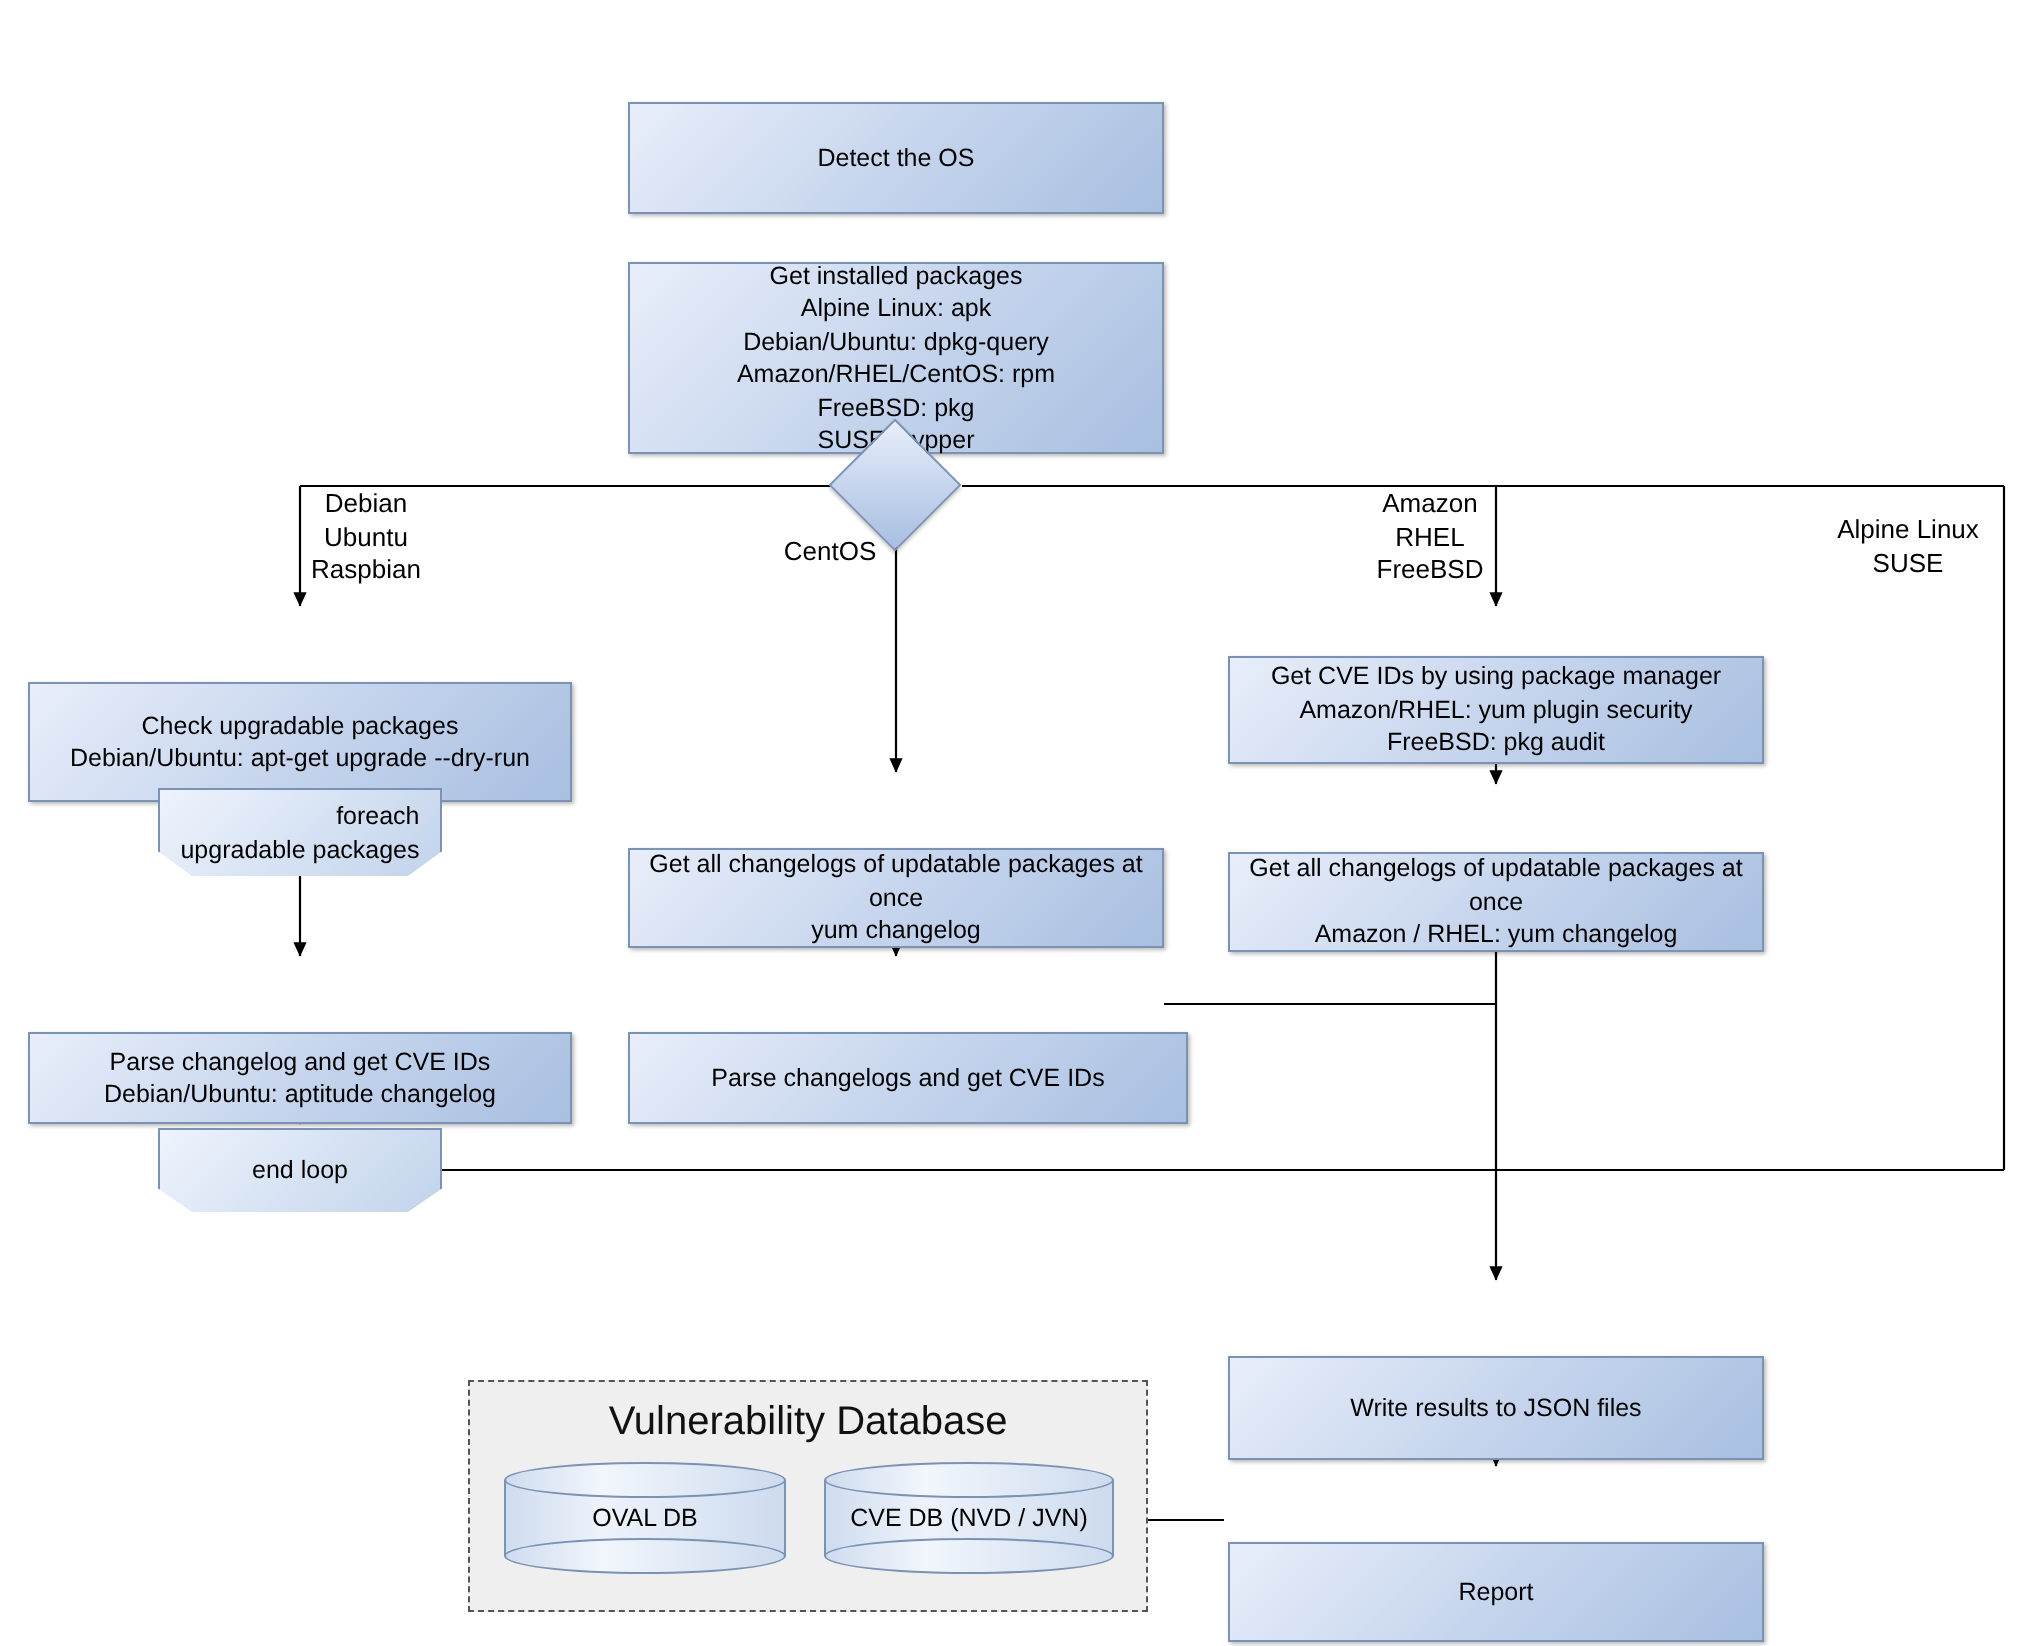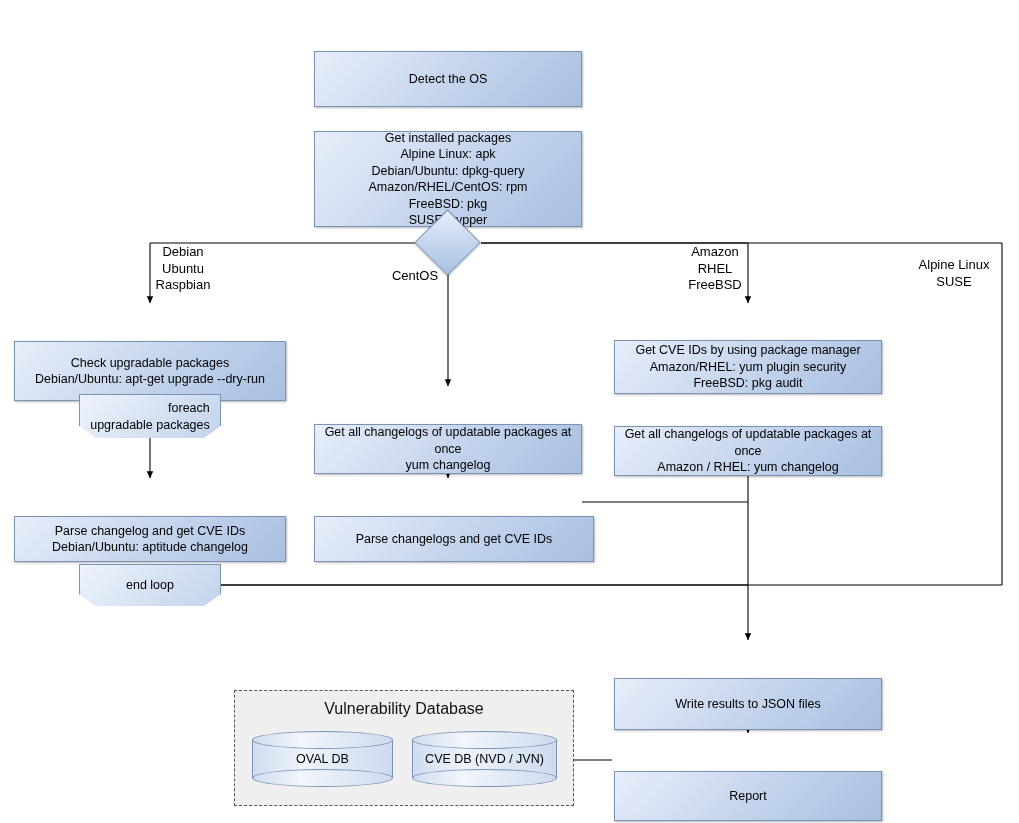--- a/index.html
+++ b/index.html
@@ -84,21 +84,21 @@
     box-sizing: border-box;
     border: 1px dashed #555;
     background: #efefef;
     display: block;
   }
   #vdb-title {
     position: absolute;
     width: 100%;
     text-align: center;
     top: 9px;
-    font-size: 16px;
+    font-size: 20px;
     color: #111;
   }
   .cylinder {
     position: absolute;
     box-sizing: border-box;
   }
   .cyl-body {
     position: absolute;
     left: 0; right: 0;
     top: 9px; bottom: 9px;
@@ -206,21 +206,21 @@
   <div class="node process" style="left:14px; top:480px; width:272px; height:46px;">Parse changelog and get  CVE IDs
 Debian/Ubuntu: aptitude changelog</div>
 
   <div class="loopshape" style="left:79px; top:564px; width:142px; height:42px;">end loop</div>
 
   <div class="node process" style="left:314px; top:388px; width:268px; height:50px;">Get all changelogs of updatable packages at once
 yum changelog</div>
 
   <div class="node process" style="left:314px; top:480px; width:280px; height:46px;">Parse changelogs and get CVE IDs</div>
 
-  <div class="node process" style="left:614px; top:304px; width:268px; height:54px;">Get CVE IDs by using package manager
+  <div class="node process" style="left:614px; top:292px; width:268px; height:54px;">Get CVE IDs by using package manager
 Amazon/RHEL: yum plugin security
 FreeBSD: pkg audit</div>
 
   <div class="node process" style="left:614px; top:390px; width:268px; height:50px;">Get all changelogs of updatable packages at once
 Amazon / RHEL: yum changelog</div>
 
   <div class="node process" style="left:614px; top:642px; width:268px; height:52px;">Write results to JSON files</div>
 
   <div class="node process" style="left:614px; top:735px; width:268px; height:50px;">Report</div>
 

